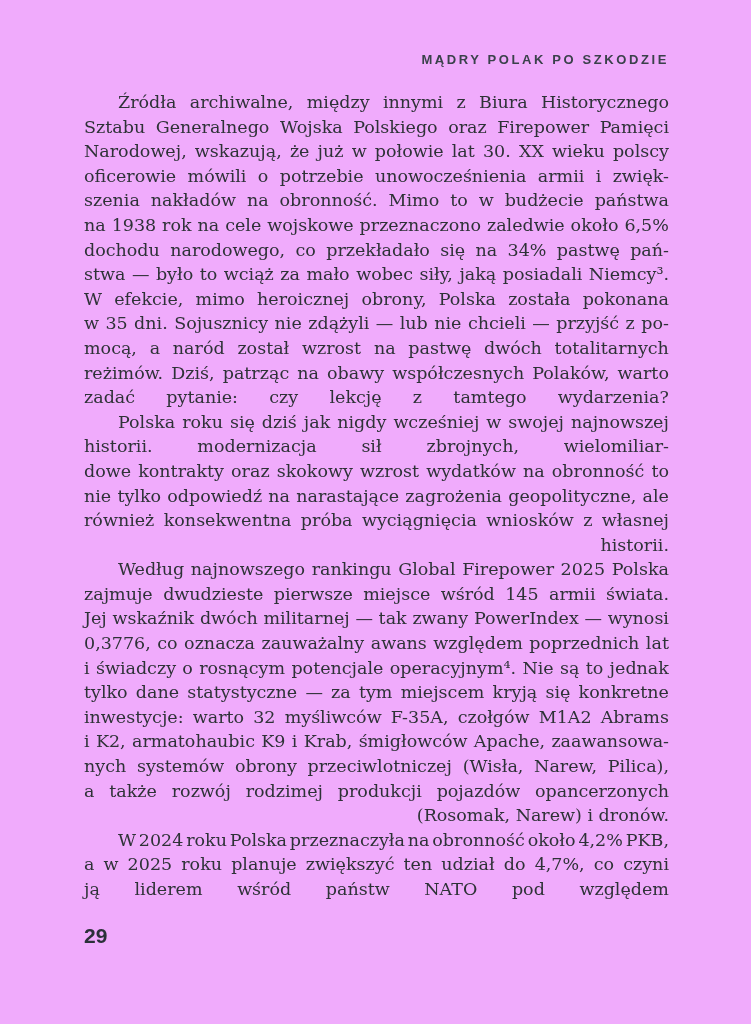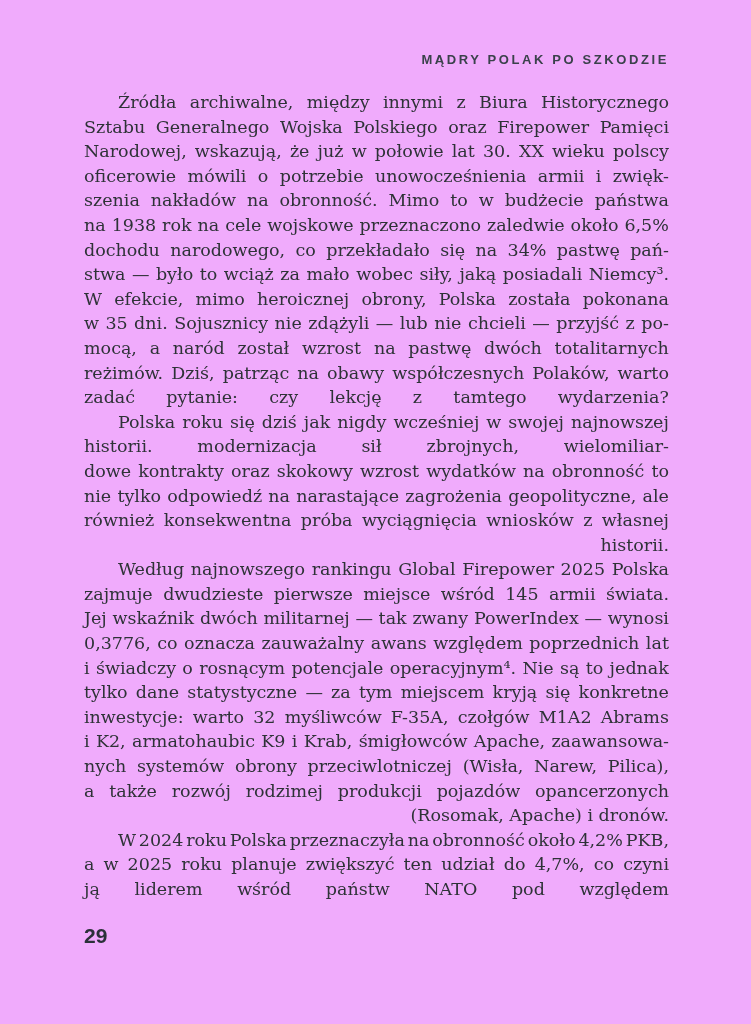--- a/index.html
+++ b/index.html
@@ -364,21 +364,21 @@
         </div>
         <div class="line just">
           <span>a</span>
           <span>także</span>
           <span>rozwój</span>
           <span>rodzimej</span>
           <span>produkcji</span>
           <span>pojazdów</span>
           <span>opancerzonych</span>
         </div>
-        <div class="line">(Rosomak, Apache) i dronów.</div>
+        <div class="line">(Rosomak, Narew) i dronów.</div>
       </div>
       <div class="para">
         <div class="line just indent">
           <span>W</span>
           <span>2024</span>
           <span>roku</span>
           <span>Polska</span>
           <span>przeznaczyła</span>
           <span>na</span>
           <span>obronność</span>

